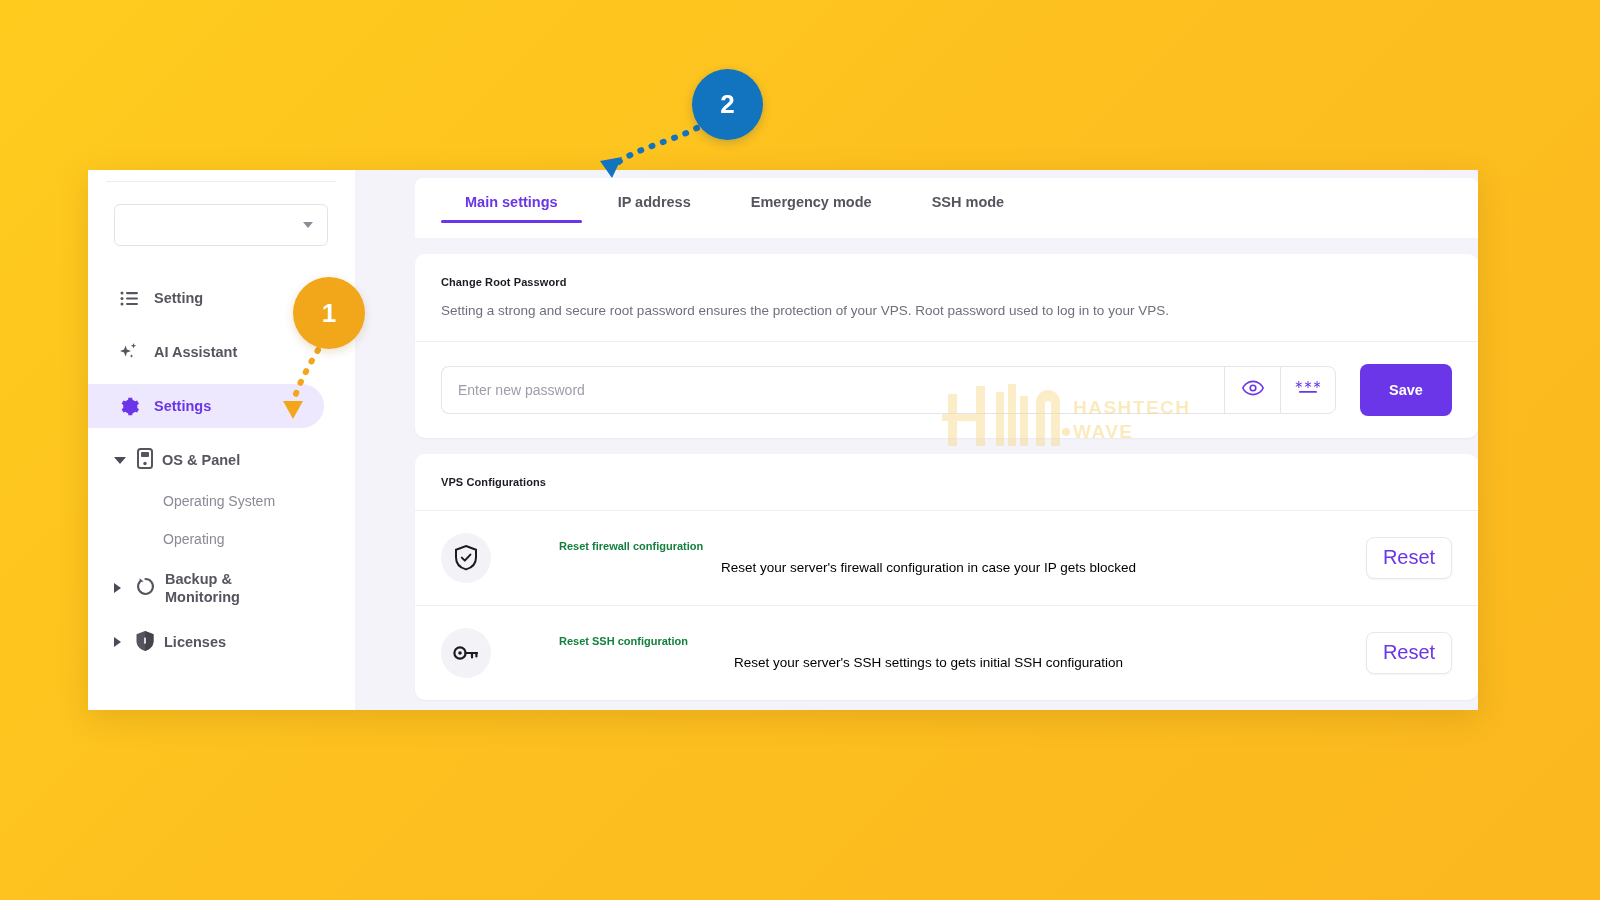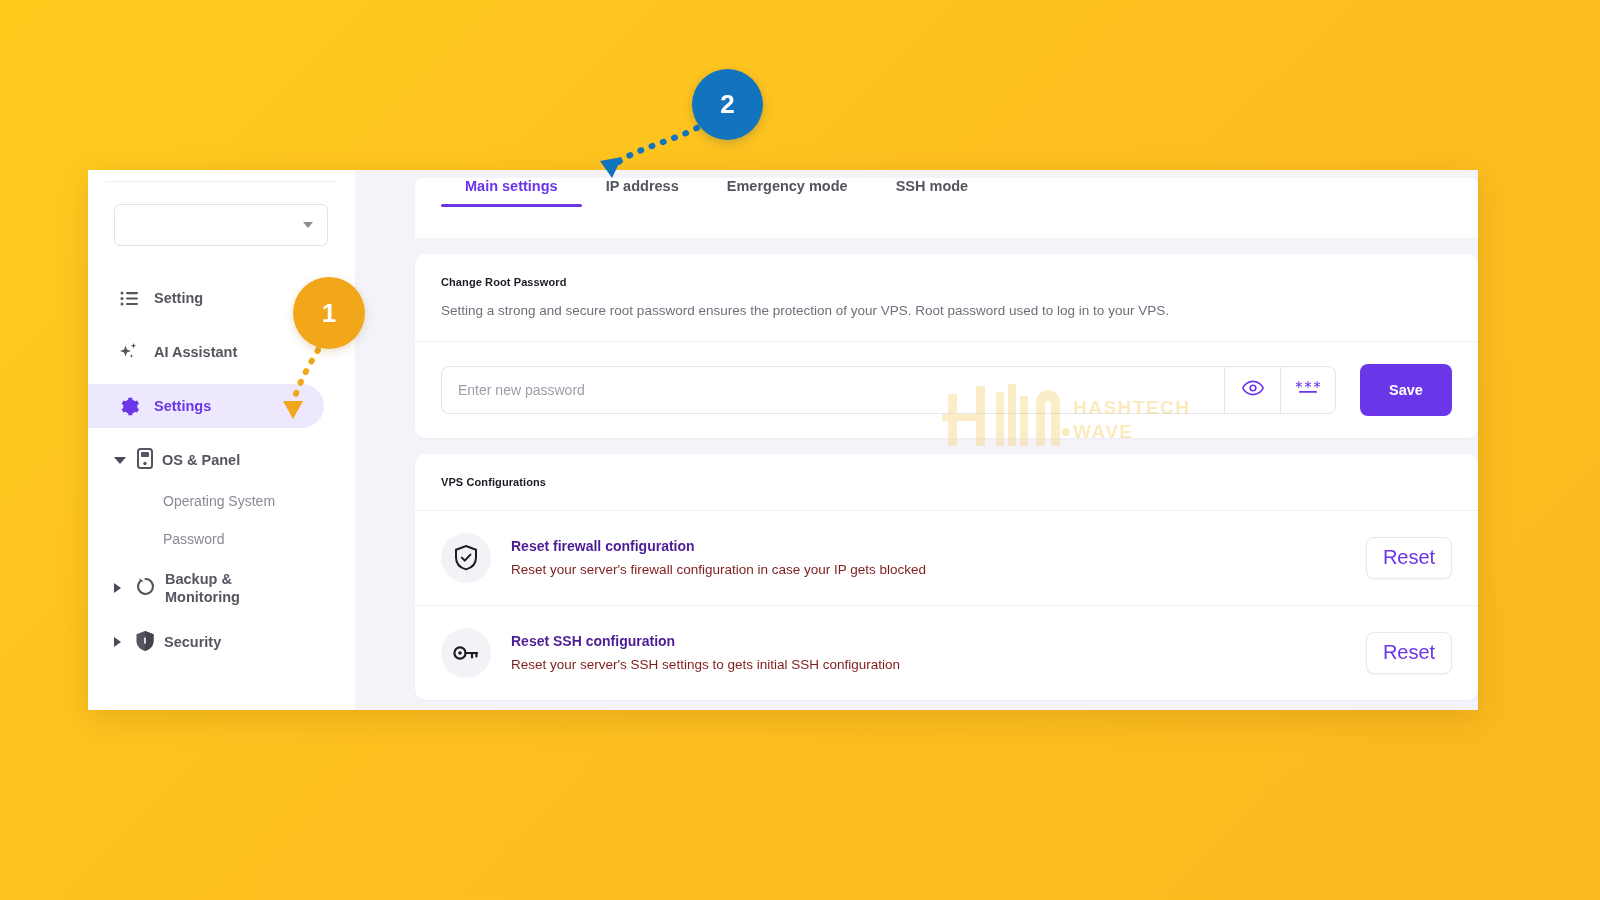--- a/index.html
+++ b/index.html
@@ -141,23 +141,23 @@
     position: relative;
     overflow: hidden;
   }
 
   .tabs-card {
     margin: 8px 0 0 60px;
     background: #ffffff;
     border-radius: 8px 8px 0 0;
     height: 60px;
     display: flex;
-    align-items: flex-start;
+    align-items: center;
     padding-left: 26px;
-    gap: 0;
+    gap: 12px;
   }
   .tab {
     font-size: 14.5px;
     font-weight: 700;
     color: #55555f;
     padding: 0 24px 13px 24px;
     cursor: pointer;
     position: relative;
     white-space: nowrap;
   }
@@ -251,28 +251,30 @@
   }
   .cfg-icon {
     width: 50px; height: 50px;
     border-radius: 50%;
     background: #F3F3F7;
     display: flex; align-items: center; justify-content: center;
     flex: 0 0 50px;
   }
   .cfg-text { flex: 1; }
   .cfg-title {
-    font-size: 14px;
-    font-weight: 700;
-    color: #4c1d95;
+    font-size: 11px;
+    font-weight: 700;
+    color: #15803d;
+    margin-left: 48px;
   }
   .cfg-desc {
     margin-top: 8px;
     font-size: 13.5px;
-    color: #7f1d1d;
+    color: #000000;
+    text-align: center;
   }
   .reset-btn {
     border: 1px solid #E7E7EF;
     background: #fff;
     color: #6B35E8;
     font-size: 20px;
     font-weight: 400;
     border-radius: 8px;
     height: 42px;
     width: 86px;
@@ -391,21 +393,21 @@
             <circle cx="8" cy="15.5" r="1.7" fill="#55555f"></circle>
           </svg>
         </span>
         <span class="grp-label">OS &amp; Panel</span>
       </div>
 
       <div class="sub-item">
         <span>Operating System</span>
       </div>
       <div class="sub-item">
-        <span>Password</span>
+        <span>Operating</span>
       </div>
 
       <div style="height:8px"></div>
 
       <div class="nav-group">
         <span class="tri closed"></span>
         <span class="nav-icon">
           <svg width="21" height="21" viewBox="0 0 24 24">
             <path d="M12 3.5a8.5 8.5 0 1 1-6.2 2.7" fill="none" stroke="#55555f" stroke-width="2.4" stroke-linecap="round"></path>
             <path d="M5.2 2.6 L5.6 6.9 L9.9 6.4 Z" fill="#55555f"></path>
@@ -418,21 +420,21 @@
 
       <div class="nav-group">
         <span class="tri closed"></span>
         <span class="nav-icon">
           <svg width="20" height="22" viewBox="0 0 20 22">
             <path d="M10 1 L18.5 4.2 V11 c0 5-3.6 8.6-8.5 10 C5.1 19.6 1.5 16 1.5 11 V4.2 Z" fill="#55555f"></path>
             <path d="M10 1 L18.5 4.2 V11 c0 5-3.6 8.6-8.5 10 Z" fill="#44444d"></path>
             <rect x="9.2" y="7.6" width="1.6" height="6" fill="#ffffff"></rect>
           </svg>
         </span>
-        <span class="grp-label">Security</span>
+        <span class="grp-label">Licenses</span>
       </div>
 
     </div>
   </div>
 
   <div class="main">
 
     <div class="tabs-card">
       <div class="tab active">
         <span>Main settings</span>

